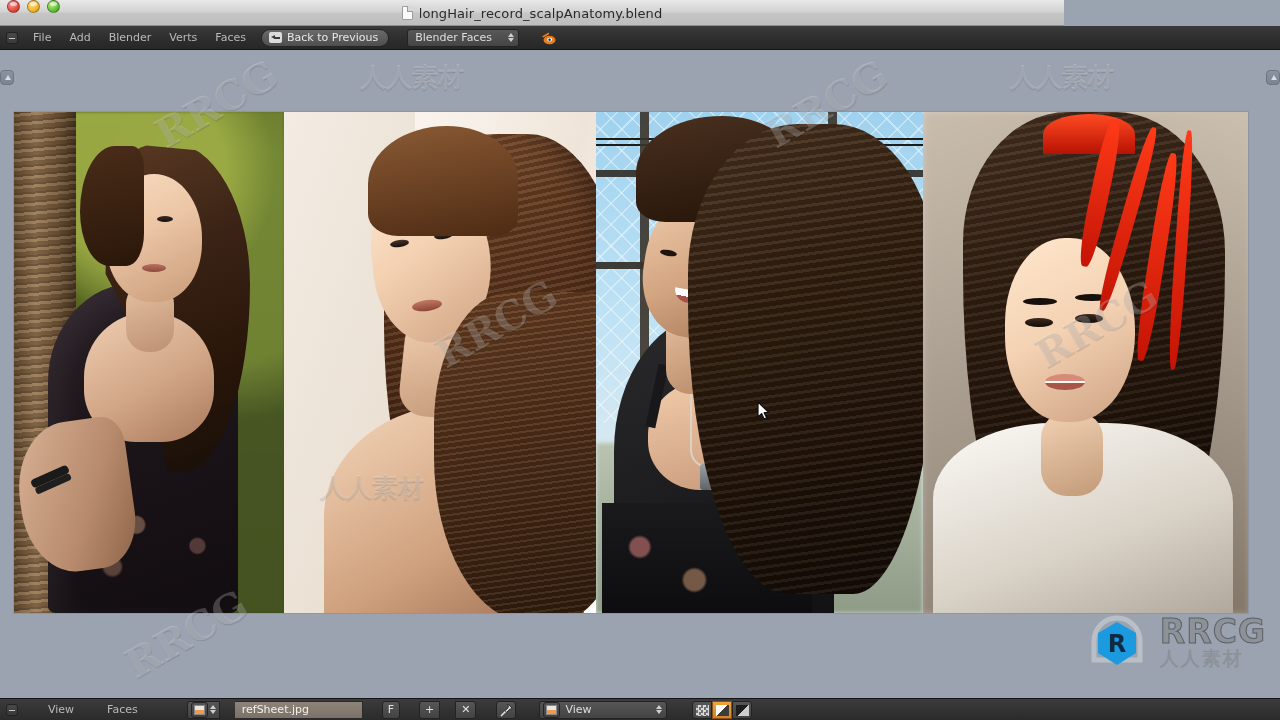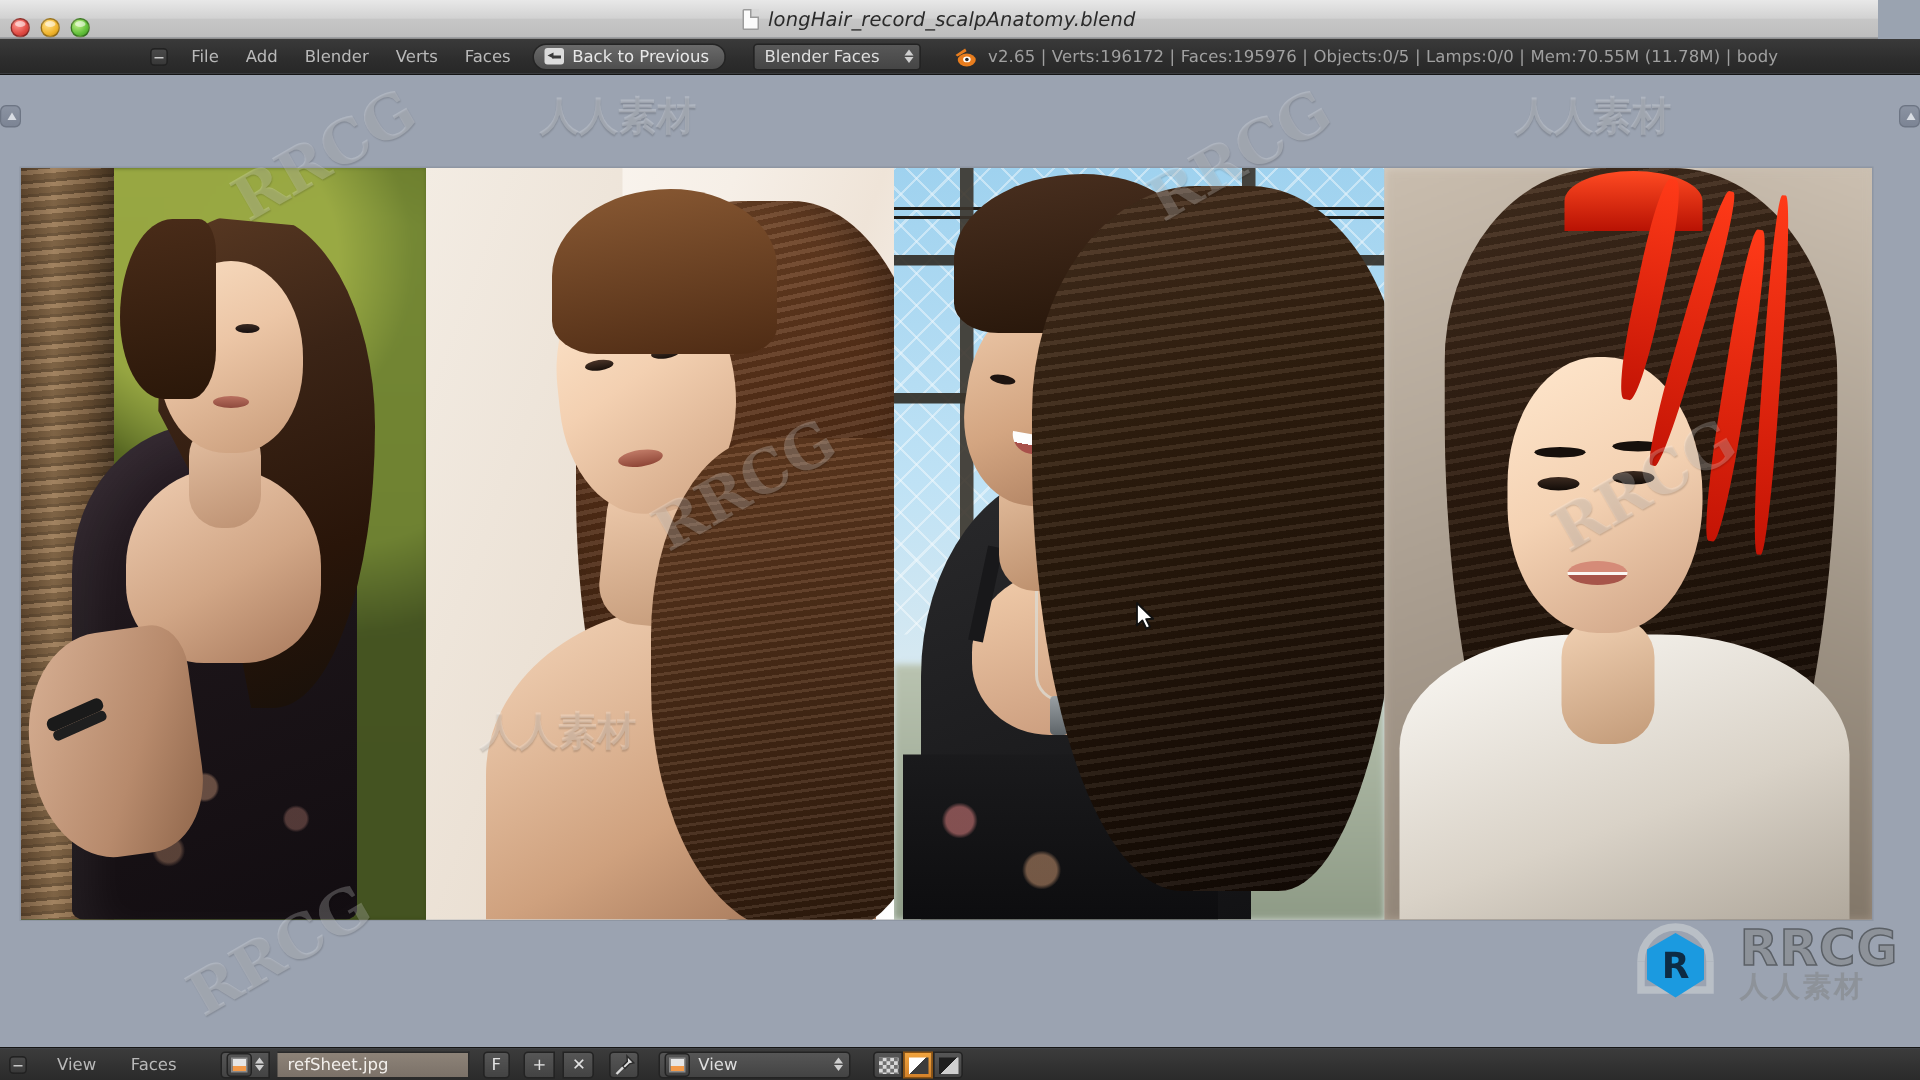--- a/index.html
+++ b/index.html
@@ -3,24 +3,24 @@
 <meta charset="utf-8">
 <style>
   * { box-sizing: border-box; margin:0; padding:0; }
   html,body { width:1280px; height:720px; overflow:hidden; background:#9aa3b0; }
   body { font-family:"DejaVu Sans", sans-serif; -webkit-font-smoothing:antialiased; }
 
   #app { position:relative; width:1280px; height:720px; }
 
   
   .titlebar{
-    position:absolute; left:0; top:0; width:1252px; height:26px;
+    position:absolute; left:0; top:0; width:1064px; height:26px;
     background:linear-gradient(180deg,#e8e8e8 0%,#d2d2d2 48%,#c6c6c6 52%,#bdbdbd 100%);
     border-bottom:1px solid #8e8e8e;
-    display:flex; align-items:flex-end;font-style:italic;
+    display:flex; align-items:flex-start;
   }
   .lights{ display:flex; gap:7px; padding-left:7px; }
   .light{ width:13px; height:13px; border-radius:50%; border:1px solid rgba(0,0,0,.33); position:relative; }
   .light::after{ content:""; position:absolute; left:2px; top:1px; width:7px; height:4px; border-radius:50%;
                  background:rgba(255,255,255,.55); }
   .l-red{ background:radial-gradient(circle at 35% 30%, #ff9a92, #e04a42 60%, #b22c28); }
   .l-yel{ background:radial-gradient(circle at 35% 30%, #ffe08a, #f0b42c 60%, #c08814); }
   .l-grn{ background:radial-gradient(circle at 35% 30%, #c4f08a, #62c03a 60%, #3e9020); }
   .tb-title{
     position:absolute; left:0; right:0; top:0; height:26px;
@@ -30,21 +30,21 @@
   .doc-ico{ width:11px; height:14px; background:#fbfbfb; border:1px solid #9b9b9b; border-radius:1px; position:relative; }
   .doc-ico::before{ content:""; position:absolute; right:-1px; top:-1px; width:5px; height:5px;
                     background:#d8d8d8; border-left:1px solid #9b9b9b; border-bottom:1px solid #9b9b9b; }
 
   
   .topbar{
     position:absolute; left:0; top:26px; width:1280px; height:24px;
     background:linear-gradient(180deg,#3a3a3a 0%,#2e2e2e 55%,#272727 100%);
     border-bottom:1px solid #141414;
     display:flex; align-items:center; gap:0; padding-left:6px;
-    font-size:11px; color:#b4b4b4;justify-content:center;
+    font-size:11px; color:#b4b4b4;
   }
   .hdr-dot{ width:12px; height:12px; border-radius:3px;
             background:linear-gradient(180deg,#4a4a4a,#383838); border:1px solid #222;
             position:relative; margin-right:6px; flex:none; }
   .hdr-dot::after{ content:""; position:absolute; left:2px; top:5px; width:6px; height:1px; background:#c9c9c9; }
   .menu{ padding:3px 9px; color:#b9b9b9; font-size:11px; border-radius:2px; white-space:nowrap; }
 
   .btn-prev{
     display:flex; align-items:center; gap:5px;
     margin-left:6px; padding:2px 10px 2px 7px; height:18px;
@@ -353,21 +353,21 @@
   .rrcg-sub{
     font-family:"DejaVu Sans", sans-serif; font-weight:bold; font-size:19px; letter-spacing:2px;
     color:#8d9299; line-height:1;
   }
 
   
   .botbar{
     position:absolute; left:0; bottom:0; width:1280px; height:22px;
     background:linear-gradient(180deg,#3c3c3c 0%,#323232 55%,#2b2b2b 100%);
     border-top:1px solid #151515;
-    display:flex; align-items:center; gap:5px; padding-left:6px;
+    display:flex; align-items:center; gap:15px; padding-left:6px;
     font-size:11px; color:#b4b4b4;
   }
   .sep{ width:10px; flex:none; }
   .ed-icon{
     width:17px; height:16px; border-radius:3px; flex:none;
     background:linear-gradient(180deg,#555,#3f3f3f); border:1px solid #232323;
     position:relative;
   }
   .ed-icon .pic{ position:absolute; left:2px; top:2px; width:11px; height:10px;
                  background:linear-gradient(180deg,#e6e6e6 55%,#f29a4a 55%); border:1px solid #8a8a8a; }
@@ -466,21 +466,20 @@
 
     <span class="blend-logo">
       <svg width="15" height="14" viewBox="0 0 15 14">
         <ellipse cx="8.5" cy="9" rx="6" ry="4.3" fill="#e87d1e"></ellipse>
         <path d="M1 5.6 L7.4 1.4 L8.4 3.1 L2.4 6.6 Z" fill="#e87d1e"></path>
         <ellipse cx="8.6" cy="8.6" rx="2.5" ry="1.9" fill="#ffffff"></ellipse>
         <circle cx="8.6" cy="8.7" r="1.2" fill="#2a2a2a"></circle>
       </svg>
     </span>
 
-    <div class="stats">v2.65 | Verts:196172 | Faces:195976 | Objects:0/5 | Lamps:0/0 | Mem:70.55M (11.78M) | body</div>
   </div>
 
   <div class="main">
 
     <div class="region-handle rh-left"></div>
     <div class="region-handle rh-right"></div>
 
     <div class="canvas">
 
       <div class="photo p1">

